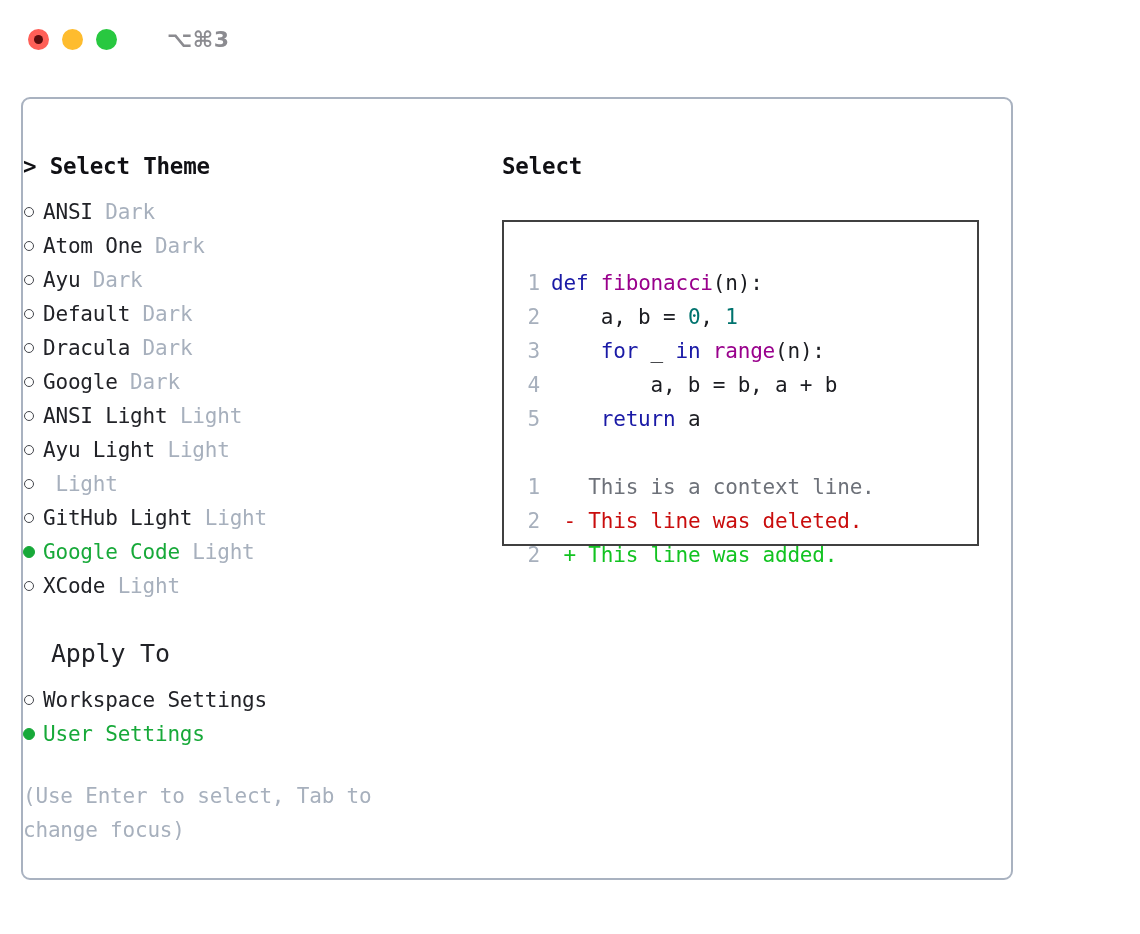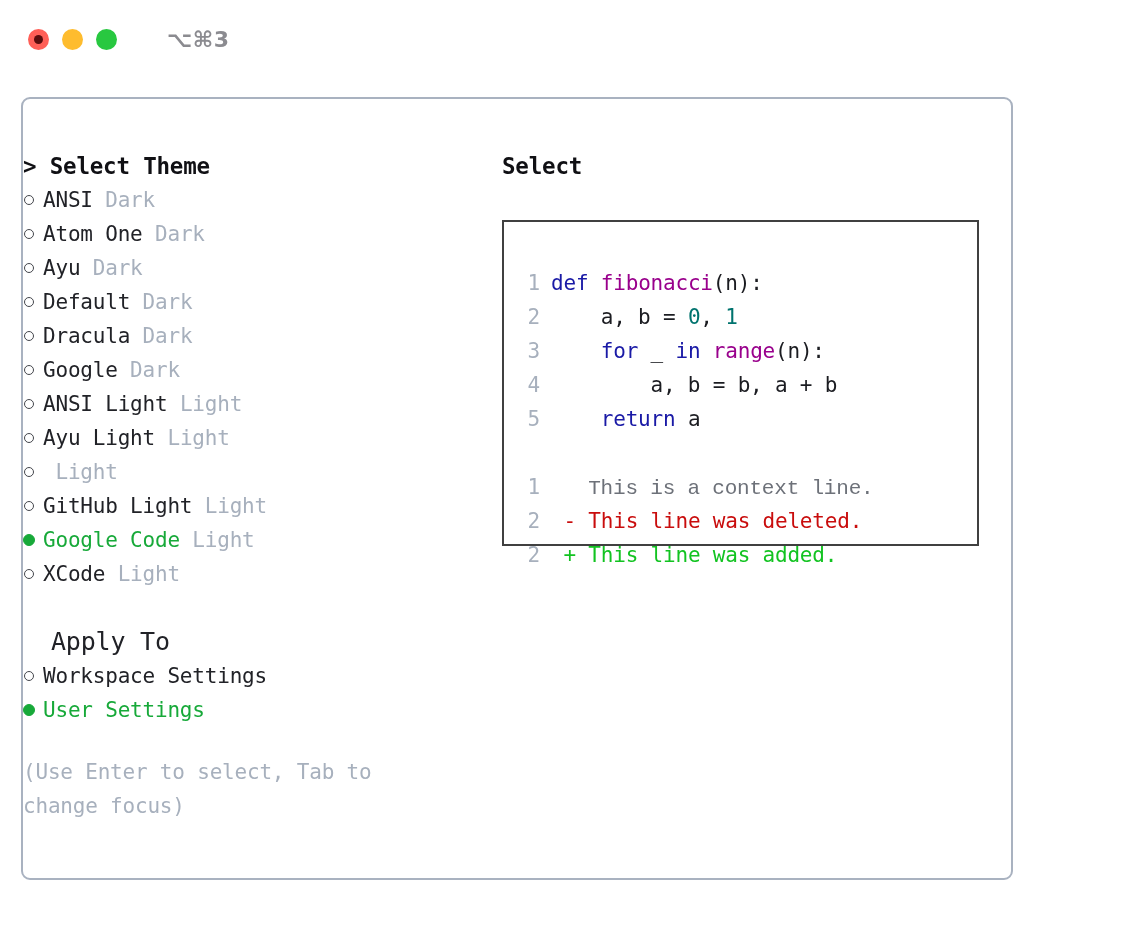--- a/index.html
+++ b/index.html
@@ -94,21 +94,21 @@
   .section-header {
     font-size: 22.5px;
     font-weight: 700;
     color: #101014;
     letter-spacing: -0.2px;
     line-height: 34px;
     white-space: pre;
   }
   .section-header .marker { font-weight: 700; }
 
-  .opt-list { margin-top: 0; }
+  .opt-list { margin-top: 12px; }
 
   .opt {
     display: flex;
     align-items: baseline;
     line-height: 34px;
     height: 34px;
     font-size: 21px;
     white-space: pre;
     letter-spacing: -0.2px;
   }
@@ -196,21 +196,21 @@
     display: inline-block;
     width: 26px;
     text-align: right;
     color: #a7b0bd;
     margin-right: 11px;
   }
   .kw  { color: #1a1aa6; }
   .fn  { color: #99008c; }
   .num { color: #00736e; }
   .pl  { color: #1b1c21; }
-  .ctx { color: #6d7179; font-family: Liberation Mono, monospace; }
+  .ctx { color: #6d7179; }
   .del { color: #c90d0d; }
   .add { color: #12c321; }
   .gap { height: 34px; }
 </style>
 </head>
 <body>
 
 <div class="screen">
 
   <div class="titlebar">

